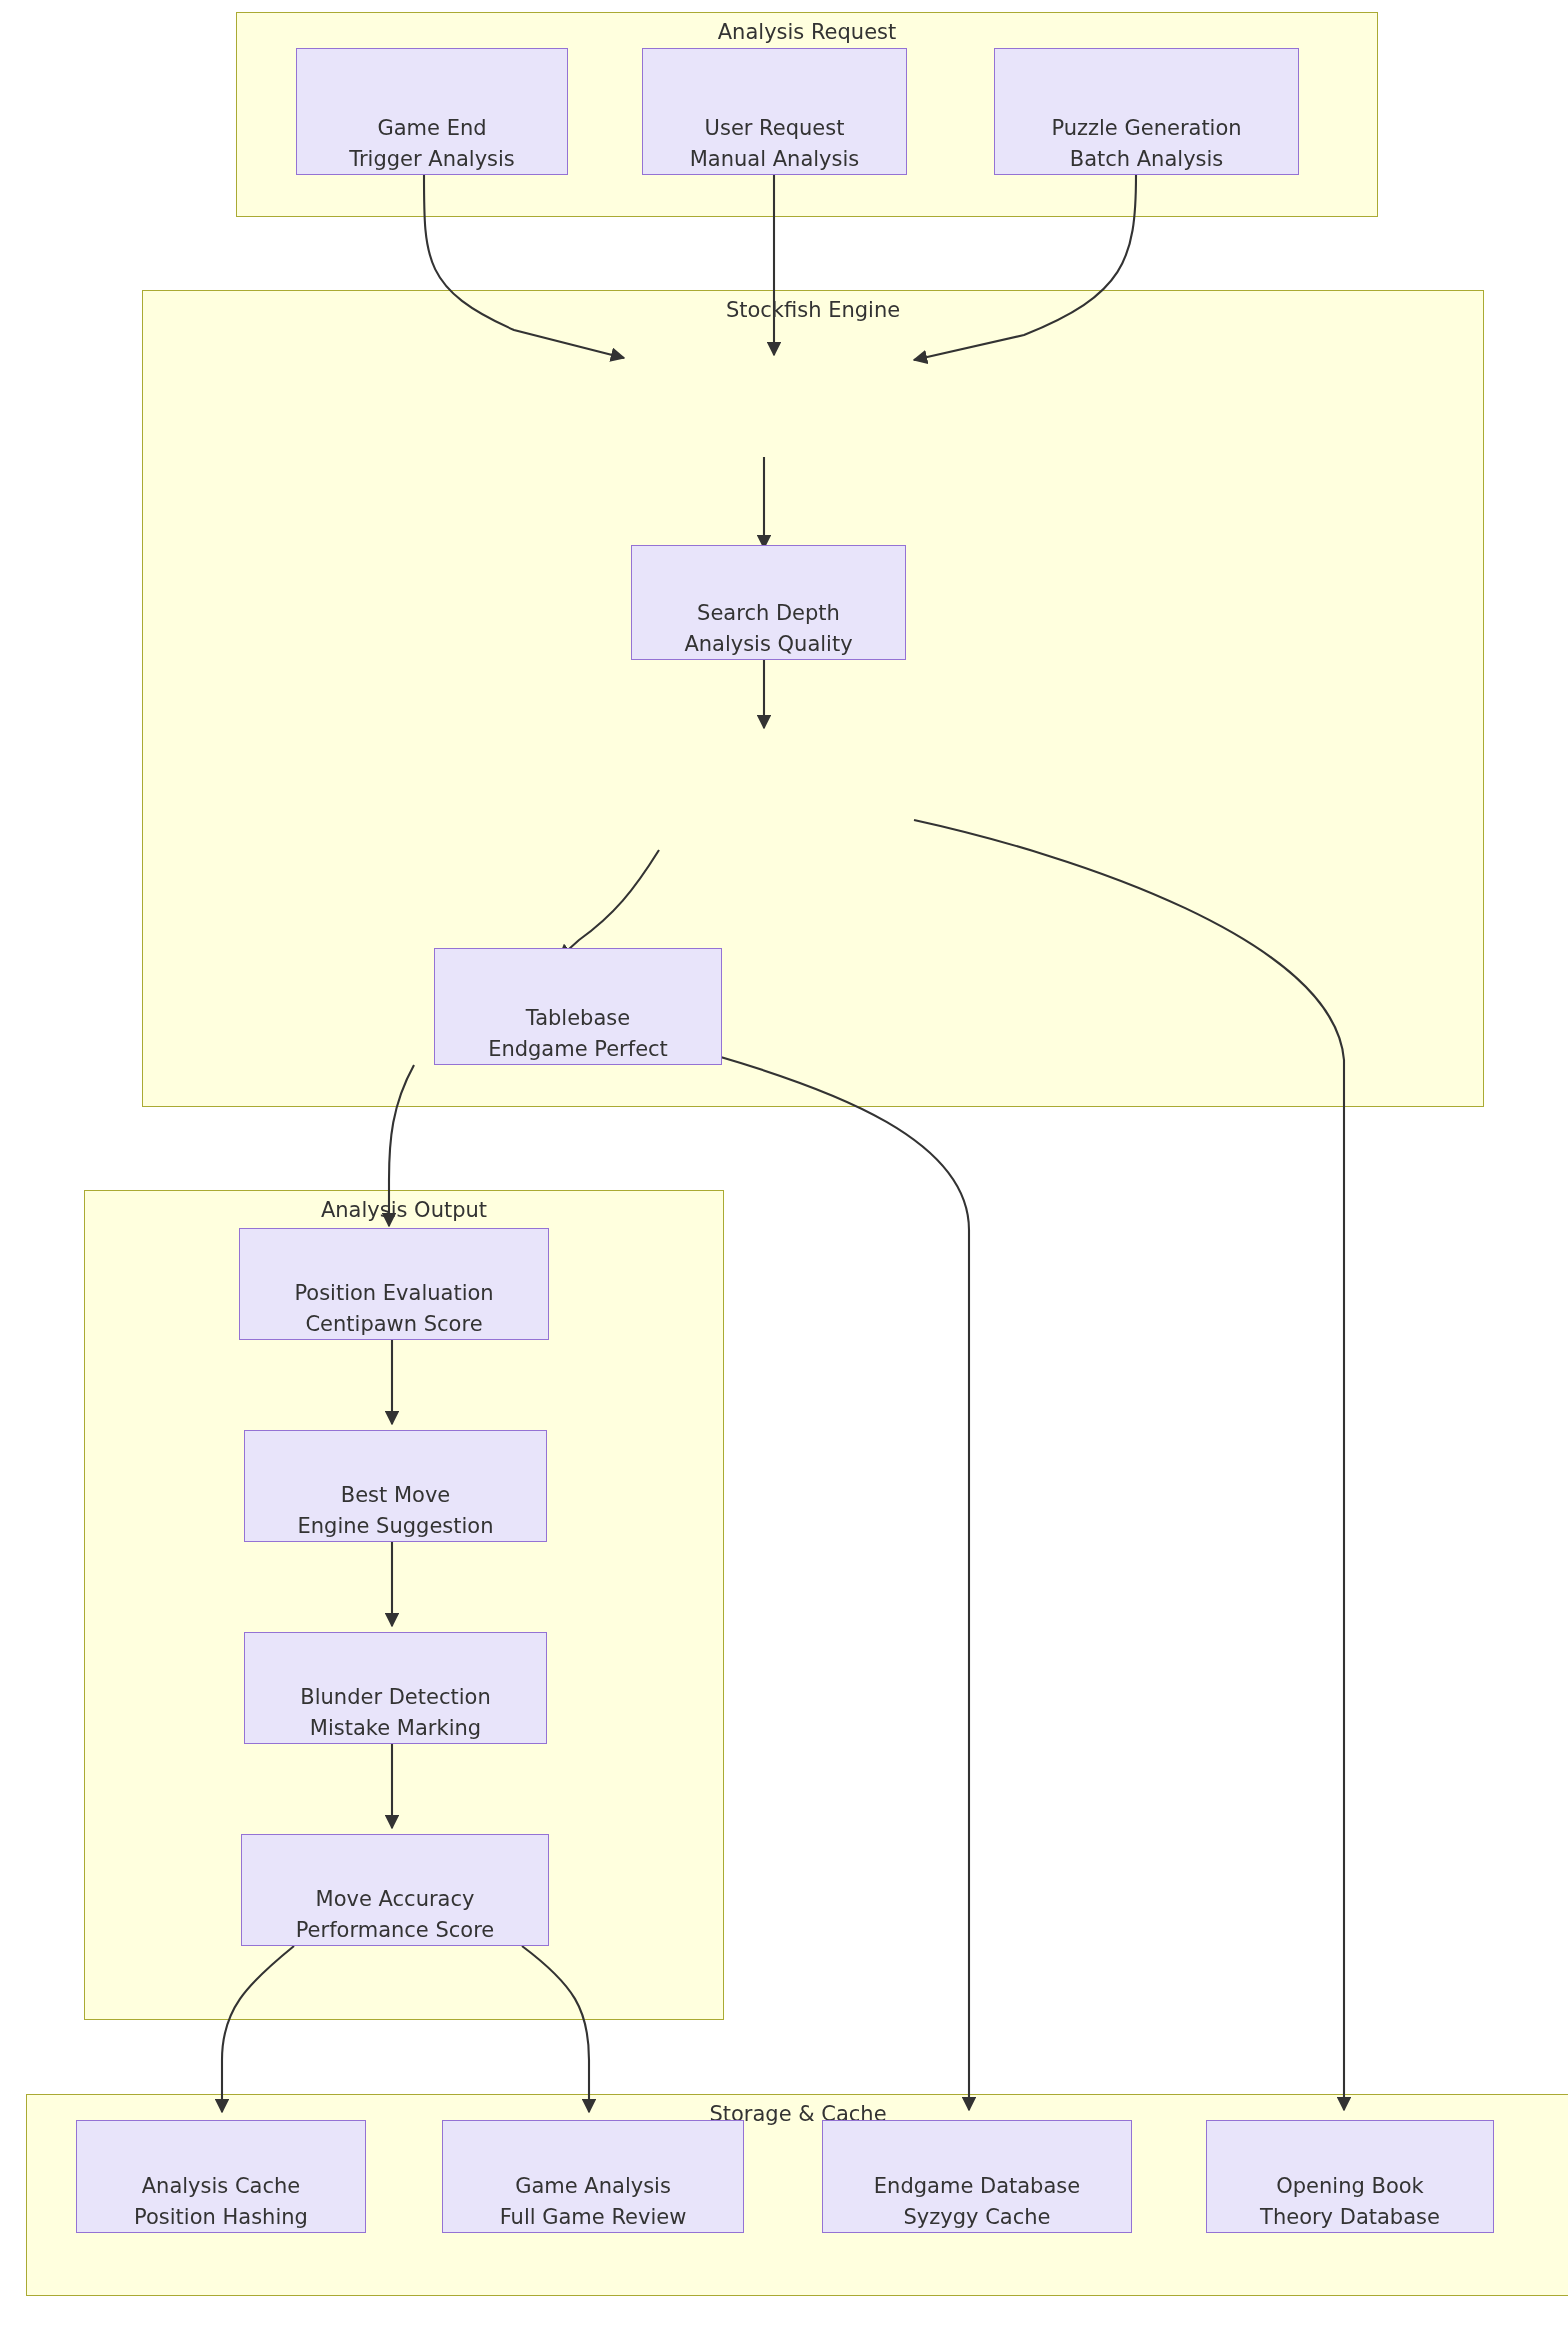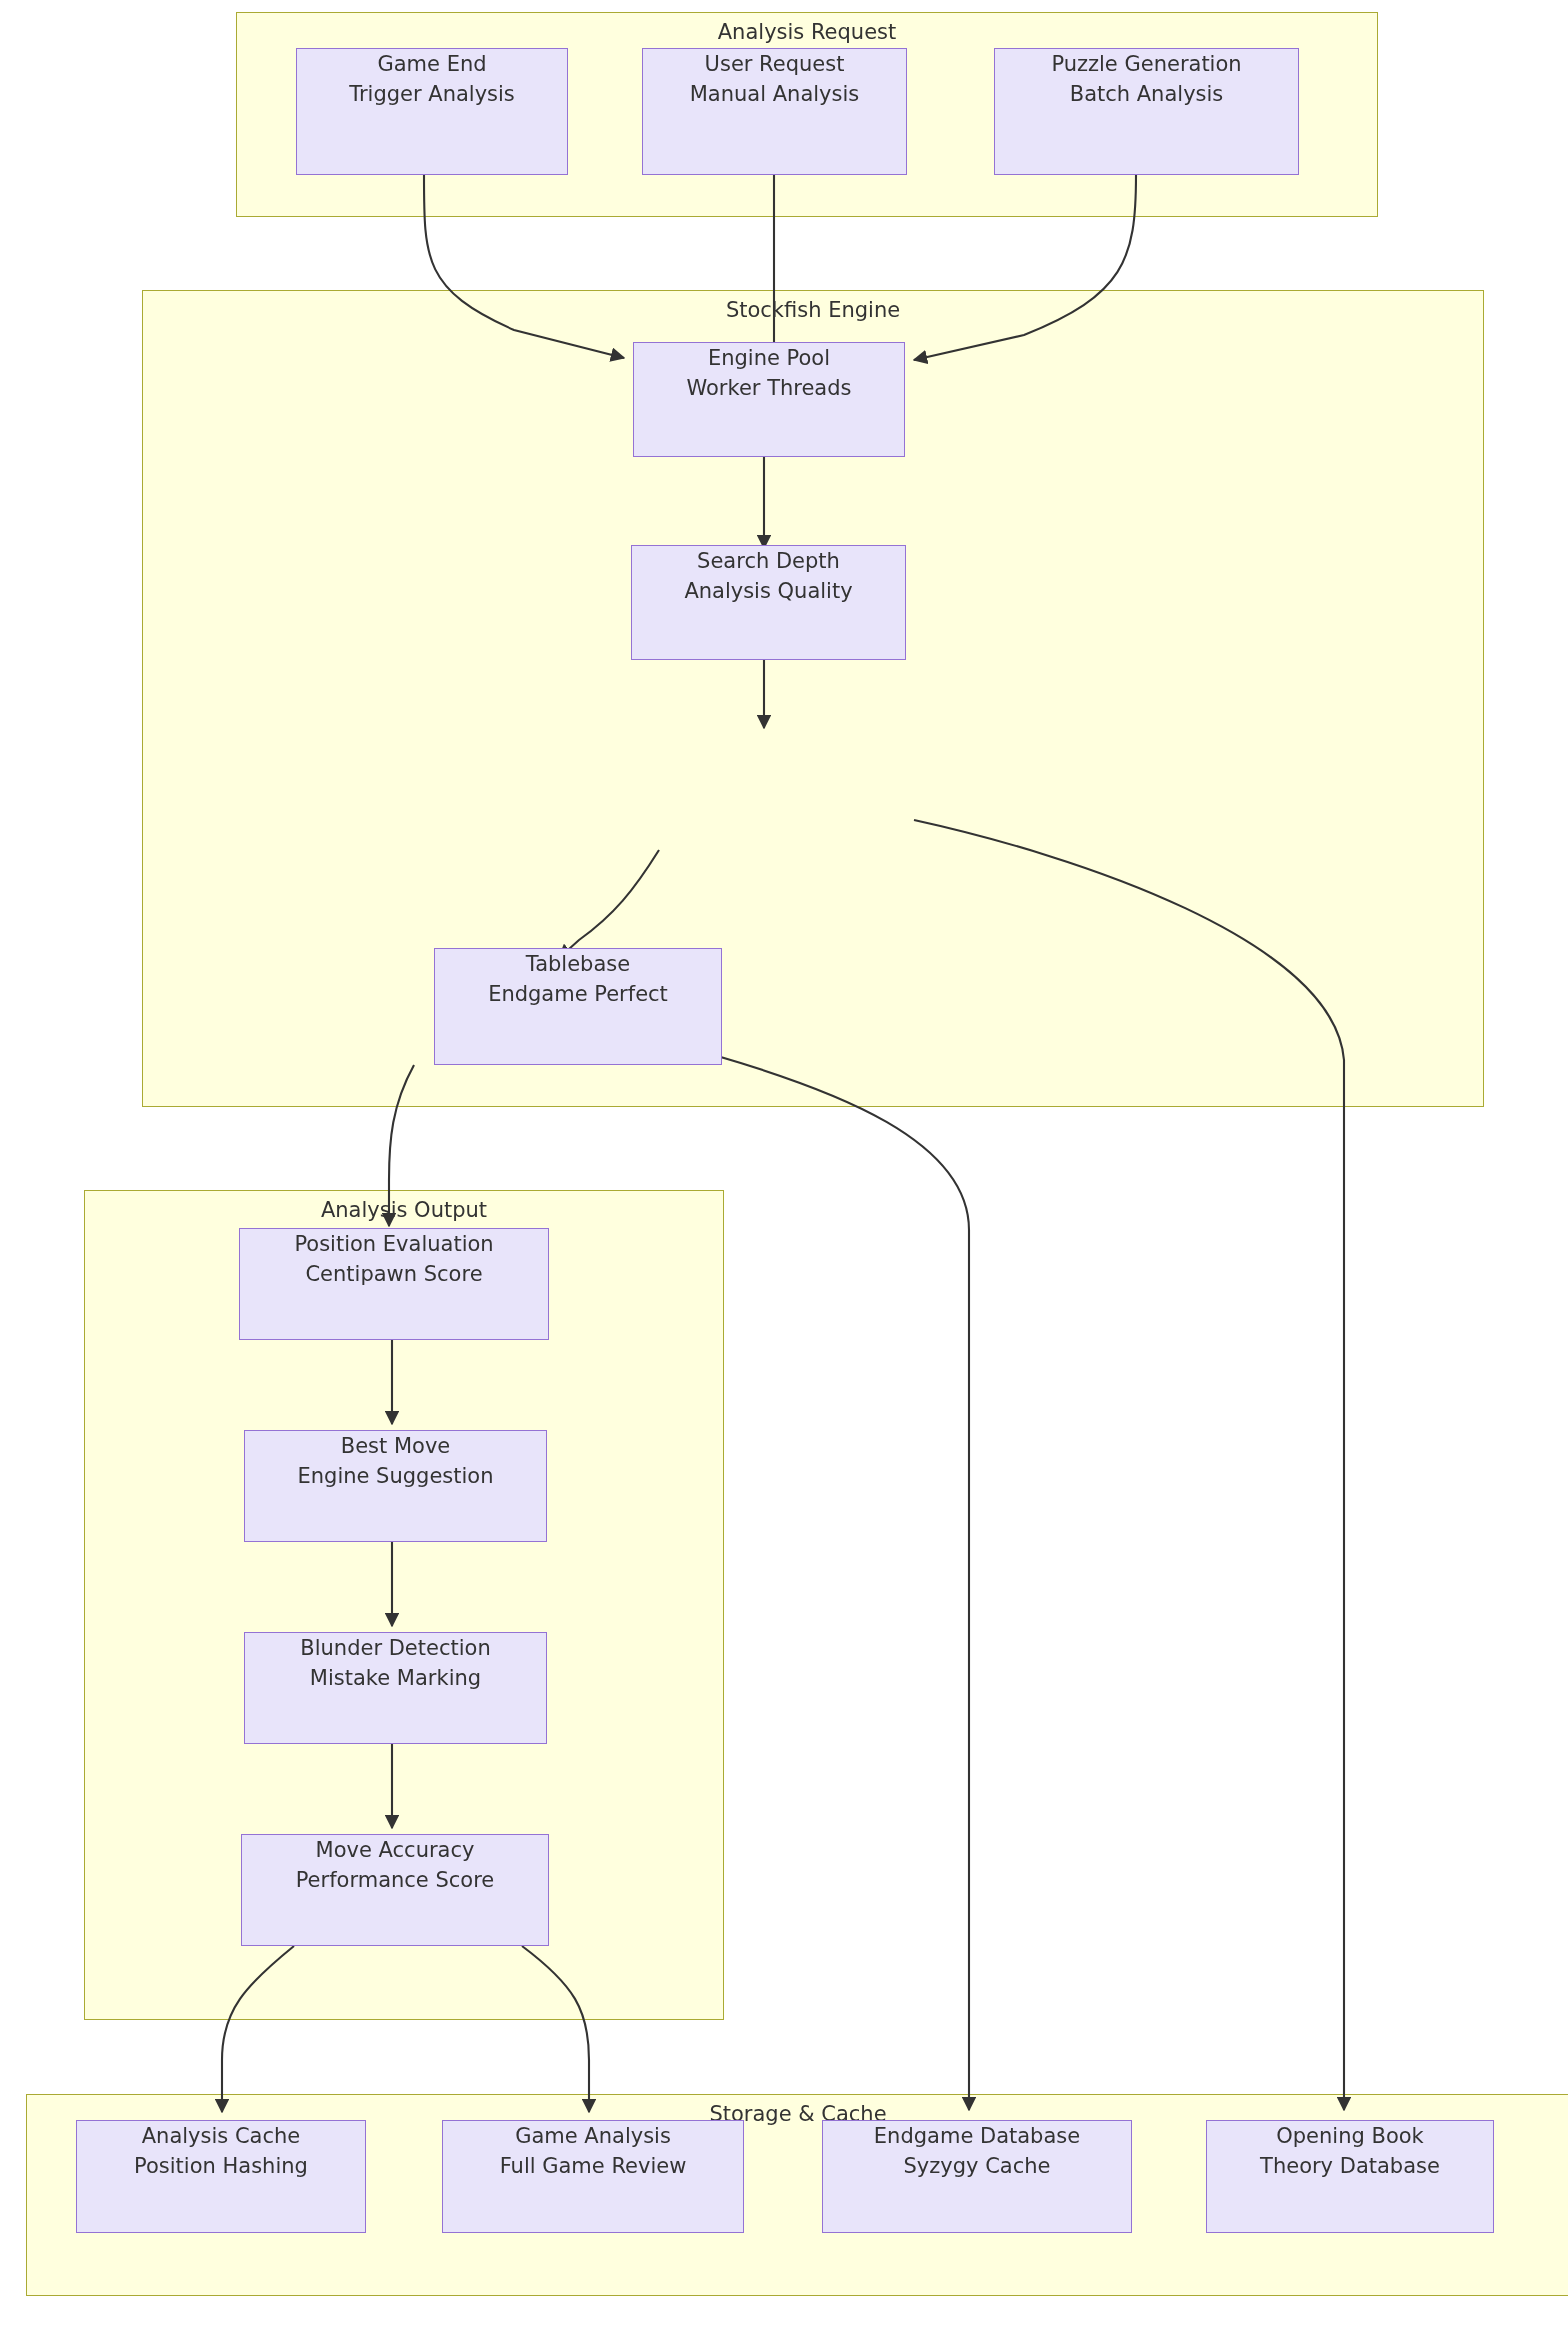--- a/index.html
+++ b/index.html
@@ -44,21 +44,21 @@
     line-height: 1.1;
   }
   .node {
     position: absolute;
     background: #e8e4fa;
     border: 1.7px solid #9472d4;
     box-sizing: border-box;
     display: flex;
     flex-direction: column;
     align-items: center;
-    justify-content: flex-start;
+    justify-content: flex-end;
     color: #333333;
     font-size: 21px;
     line-height: 1.45;
     text-align: center;
     font-family: "DejaVu Sans", sans-serif;
   }
   .node .l1, .node .l2 { display: block; white-space: nowrap; }
 </style>
 </head>
 <body>
@@ -127,24 +127,20 @@
   <div class="node" style="left:628px; top:48px; width:265px; height:127px;">
     <span class="l1">User Request</span>
     <span class="l2">Manual Analysis</span>
   </div>
 
   <div class="node" style="left:980px; top:48px; width:305px; height:127px;">
     <span class="l1">Puzzle Generation</span>
     <span class="l2">Batch Analysis</span>
   </div>
 
-  <div class="node" style="left:619px; top:342px; width:272px; height:115px;">
-    <span class="l1">Engine Pool</span>
-    <span class="l2">Worker Threads</span>
-  </div>
 
   <div class="node" style="left:617px; top:545px; width:275px; height:115px;">
     <span class="l1">Search Depth</span>
     <span class="l2">Analysis Quality</span>
   </div>
 
 
   <div class="node" style="left:420px; top:948px; width:288px; height:117px;">
     <span class="l1">Tablebase</span>
     <span class="l2">Endgame Perfect</span>

